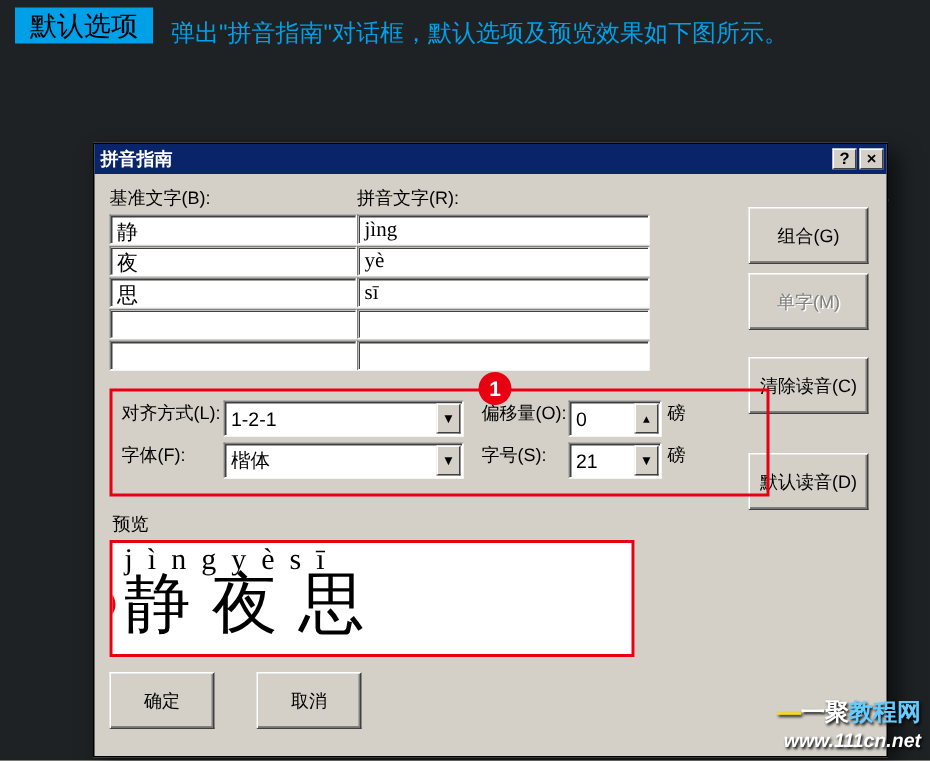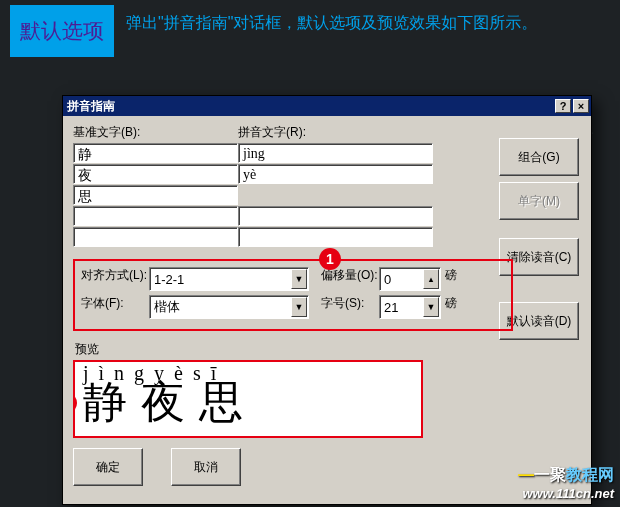--- a/index.html
+++ b/index.html
@@ -1,18 +1,18 @@
 <!DOCTYPE html>
 <html><head>
 <meta charset="utf-8">
 <style>
 * { box-sizing: border-box; margin: 0; padding: 0; }
 body { width: 620px; height: 507px; background: #1e2225; font-family: "Microsoft YaHei", SimSun, sans-serif; overflow: hidden; position: relative; }
 .banner { display: flex; align-items: flex-start; padding: 5px 10px 0; }
-.banner-badge { background: #00a0e9; color: #4c1d95; font-size: 21px; padding: 12px 10px; margin-right: 12px; }
+.banner-badge { background: #00a0e9; color: #000000; font-size: 18px; padding: 0 10px; margin-right: 12px; }
 .banner-text { color: #00a0e9; font-size: 16px; line-height: 1.5; padding-top: 6px; }
 .dialog { position: absolute; left: 62px; top: 95px; width: 530px; background: #d4d0c8; border: 1px solid #000; box-shadow: 6px 6px 14px rgba(0,0,0,0.6); font-family: SimSun, sans-serif; font-size: 12px; }
 .titlebar { background: linear-gradient(#0a246a,#0a246a); color: #fff; display: flex; align-items: center; height: 20px; padding: 0 2px 0 4px; font-weight: bold; }
 .titlebar .spacer { flex: 1; }
 .tb-btn { width: 16px; height: 14px; background: #d4d0c8; border: 1px solid #fff; border-right-color: #404040; border-bottom-color: #404040; margin-left: 2px; display: flex; align-items: center; justify-content: center; font-size: 11px; color: #000; font-weight: bold; line-height: 1; }
 .body { padding: 8px 10px 12px; position: relative; }
 .row-labels { display: flex; margin-bottom: 2px; }
 .lbl-base { width: 165px; }
 .lbl-pinyin { flex: 1; }
 .grid-rows {}
@@ -73,20 +73,21 @@
       <div class="grid-row">
         <div class="cell base">静</div>
         <div class="cell pin">jìng</div>
       </div>
       <div class="grid-row">
         <div class="cell base">夜</div>
         <div class="cell pin">yè</div>
       </div>
       <div class="grid-row">
         <div class="cell base">思</div>
+        <div class="cell pin">sī</div>
       </div>
       <div class="grid-row">
         <div class="cell base"></div>
         <div class="cell pin"></div>
       </div>
       <div class="grid-row">
         <div class="cell base"></div>
         <div class="cell pin"></div>
       </div>
     </div>

